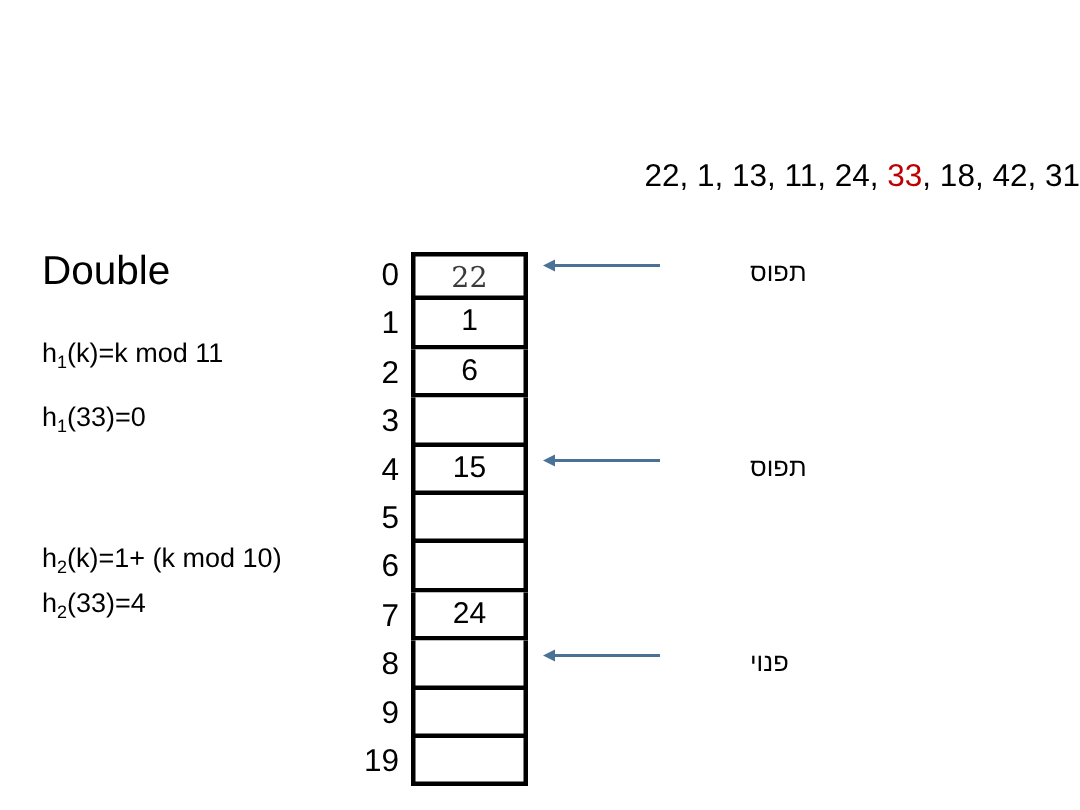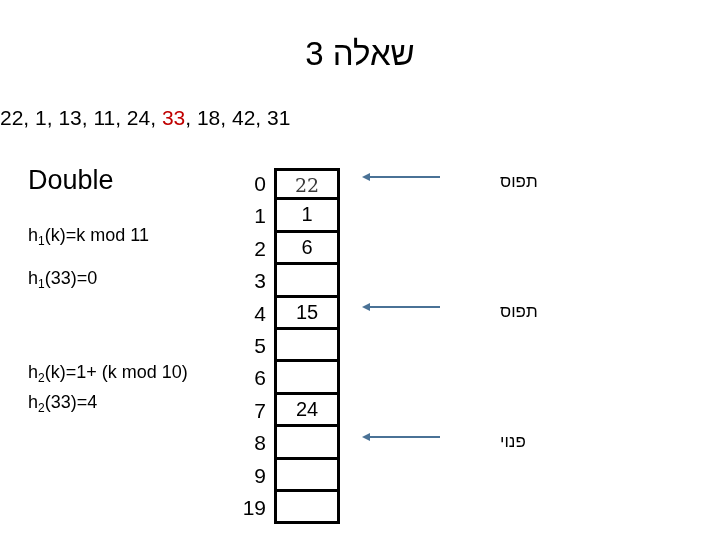--- a/index.html
+++ b/index.html
@@ -35,21 +35,21 @@
     unicode-bidi: plaintext;
     white-space: nowrap;
   }
 
   
   .keylist {
     position: absolute;
     left: 0;
     top: 105px;
     width: 720px;
-    text-align: left;
+    text-align: right;
     font-size: 21px;
     line-height: 26px;
     white-space: nowrap;
   }
   .keylist .hl {
     color: #C00000;
   }
 
   
   .left-col {
@@ -95,21 +95,21 @@
   .idx {
     width: 42px;
     text-align: right;
     padding-right: 8px;
     font-size: 21px;
     line-height: 32.4px;
     box-sizing: border-box;
     white-space: nowrap;
   }
   .cell {
-    width: 66px;
+    width: 78px;
     box-sizing: border-box;
     border-left: 3px solid #000;
     border-right: 3px solid #000;
     border-bottom: 3px solid #000;
     text-align: center;
     font-size: 20px;
     line-height: 29px;
     background: #ffffff;
   }
   .row:first-child .cell {
@@ -163,21 +163,20 @@
   }
   .annot-0 { left: 362px; top: 172px; }
   .annot-4 { left: 362px; top: 302px; }
   .annot-8 { left: 362px; top: 432px; }
 </style>
 </head>
 <body>
 
 <div class="slide">
 
-  <div class="title">שאלה 3</div>
 
   <div class="keylist">
     <span>22, 1, 13, 11, 24, </span><span class="hl">33</span><span>, 18, 42, 31</span>
   </div>
 
   <div class="left-col">
     <div class="heading">Double</div>
 
     <div class="gap-1"></div>
 

